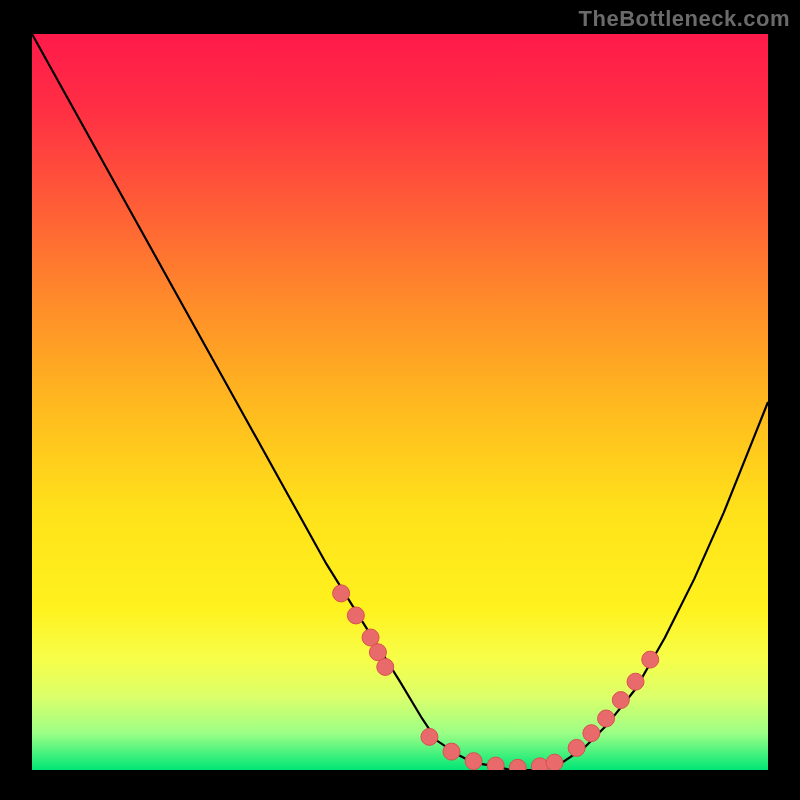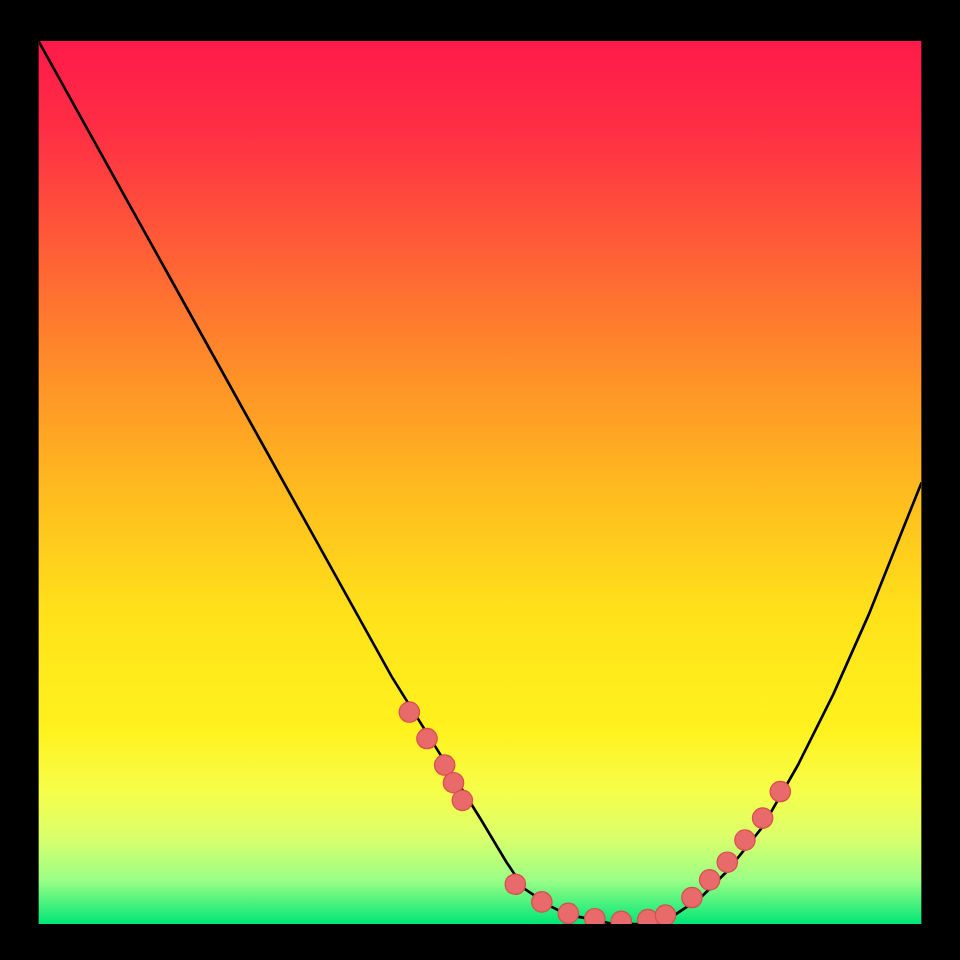--- a/index.html
+++ b/index.html
@@ -51,20 +51,21 @@
     position: absolute;
     inset: 0;
     width: 100%;
     height: 100%;
   }
 </style>
 </head>
 <body>
 
 <div class="frame">
+  <div class="watermark">TheBottleneck.com</div>
   <div class="plot">
     <div class="gradient-bg"></div>
     <svg class="curve-layer" viewBox="0 0 736 736" preserveAspectRatio="none">
       <path id="curve-path" fill="none" stroke-width="2.2" d="M0.00 0.00 L36.80 66.24 L73.60 132.48 L110.40 198.72 L147.20 264.96 L184.00 331.20 L220.80 397.44 L257.60 463.68 L294.40 529.92 L331.20 588.80 L368.00 647.68 L390.08 684.48 L404.80 706.56 L426.88 721.28 L441.60 728.64 L463.68 732.32 L478.40 736.00 L500.48 736.00 L529.92 728.64 L552.00 713.92 L574.08 691.84 L603.52 655.04 L632.96 603.52 L662.40 544.64 L691.84 478.40 L721.28 404.80 L736.00 368.00" stroke="#000000"></path>
       <g id="markers">
           <circle cx="309.12" cy="559.36" r="8.5" fill="#e96a6a" stroke="#d94f4f" stroke-width="1"></circle>
           <circle cx="323.84" cy="581.44" r="8.5" fill="#e96a6a" stroke="#d94f4f" stroke-width="1"></circle>
           <circle cx="338.56" cy="603.52" r="8.5" fill="#e96a6a" stroke="#d94f4f" stroke-width="1"></circle>
           <circle cx="345.92" cy="618.24" r="8.5" fill="#e96a6a" stroke="#d94f4f" stroke-width="1"></circle>
           <circle cx="353.28" cy="632.96" r="8.5" fill="#e96a6a" stroke="#d94f4f" stroke-width="1"></circle>

